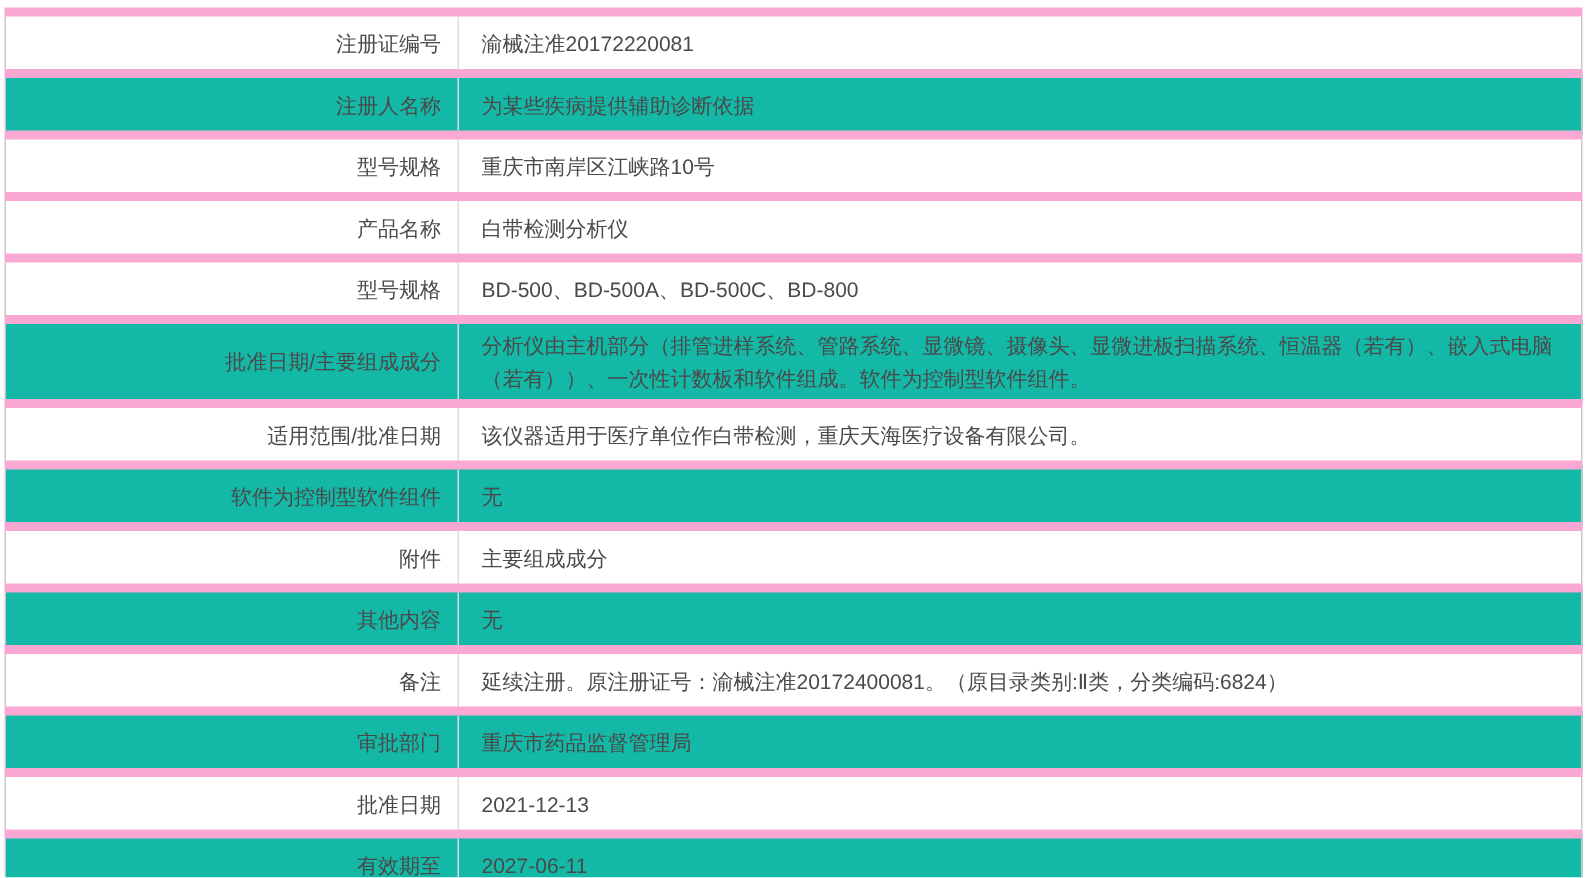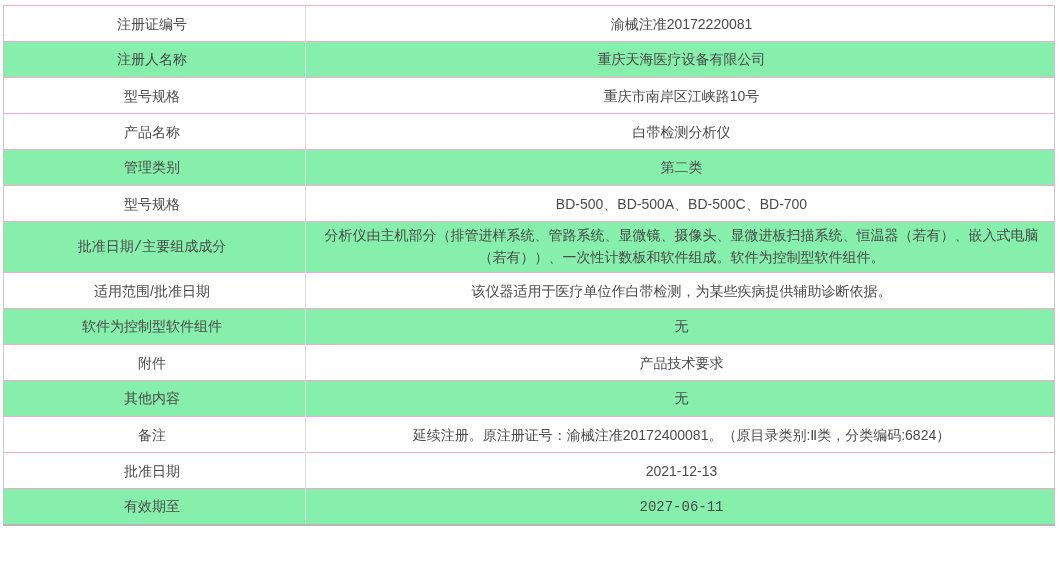--- a/index.html
+++ b/index.html
@@ -18,27 +18,26 @@
     border-collapse: collapse;
     table-layout: fixed;
     width: 1052px;
     margin: 5px 4px 0 3px;
     border: 1px solid #c9c9c9;
     border-bottom: 2px solid #b4b7ba;
     font-size: 14px;
     color: #4a4a4a;
   }
   table.reg-table tr.even  { background: #ffffff; }
-  table.reg-table tr.odd   { background: #86efac; font-family: Liberation Mono, monospace; }
+  table.reg-table tr.odd   { background: #14b8a6; }
   table.reg-table td {
-    border-top: 1px solid #f9a8d4;
+    border-top: 6px solid #f9a8d4;
     height: 29px;
     vertical-align: middle;
     line-height: 22px;
-    text-align: center;
   }
   td.label-cell {
     width: 284px;
     text-align: right;
     padding: 3px 11px 3px 6px;
     border-right: 1px solid #dcdcdc;
   }
   td.value-cell {
     text-align: left;
     padding: 3px 12px 3px 15px;
@@ -49,61 +48,61 @@
 
 <div class="page">
   <table class="reg-table">
     <tbody>
       <tr class="even">
         <td class="label-cell">注册证编号</td>
         <td class="value-cell">渝械注准20172220081</td>
       </tr>
       <tr class="odd">
         <td class="label-cell">注册人名称</td>
-        <td class="value-cell">重庆天海医疗设备有限公司</td>
+        <td class="value-cell">为某些疾病提供辅助诊断依据</td>
       </tr>
       <tr class="even">
         <td class="label-cell">型号规格</td>
         <td class="value-cell">重庆市南岸区江峡路10号</td>
       </tr>
       <tr class="even">
         <td class="label-cell">产品名称</td>
         <td class="value-cell">白带检测分析仪</td>
       </tr>
-      <tr class="odd">
-        <td class="label-cell">管理类别</td>
-        <td class="value-cell">第二类</td>
-      </tr>
       <tr class="even">
         <td class="label-cell">型号规格</td>
-        <td class="value-cell">BD-500、BD-500A、BD-500C、BD-700</td>
+        <td class="value-cell">BD-500、BD-500A、BD-500C、BD-800</td>
       </tr>
       <tr class="odd">
         <td class="label-cell">批准日期/主要组成成分</td>
         <td class="value-cell">分析仪由主机部分（排管进样系统、管路系统、显微镜、摄像头、显微进板扫描系统、恒温器（若有）、嵌入式电脑（若有））、一次性计数板和软件组成。软件为控制型软件组件。</td>
       </tr>
       <tr class="even">
         <td class="label-cell">适用范围/批准日期</td>
-        <td class="value-cell">该仪器适用于医疗单位作白带检测，为某些疾病提供辅助诊断依据。</td>
+        <td class="value-cell">该仪器适用于医疗单位作白带检测，重庆天海医疗设备有限公司。</td>
       </tr>
       <tr class="odd">
         <td class="label-cell">软件为控制型软件组件</td>
         <td class="value-cell">无</td>
       </tr>
       <tr class="even">
         <td class="label-cell">附件</td>
-        <td class="value-cell">产品技术要求</td>
+        <td class="value-cell">主要组成成分</td>
       </tr>
       <tr class="odd">
         <td class="label-cell">其他内容</td>
         <td class="value-cell">无</td>
       </tr>
       <tr class="even">
         <td class="label-cell">备注</td>
         <td class="value-cell">延续注册。原注册证号：渝械注准20172400081。（原目录类别:Ⅱ类，分类编码:6824）</td>
+      </tr>
+      <tr class="odd">
+        <td class="label-cell">审批部门</td>
+        <td class="value-cell">重庆市药品监督管理局</td>
       </tr>
       <tr class="even">
         <td class="label-cell">批准日期</td>
         <td class="value-cell">2021-12-13</td>
       </tr>
       <tr class="odd">
         <td class="label-cell">有效期至</td>
         <td class="value-cell">2027-06-11</td>
       </tr>
 

